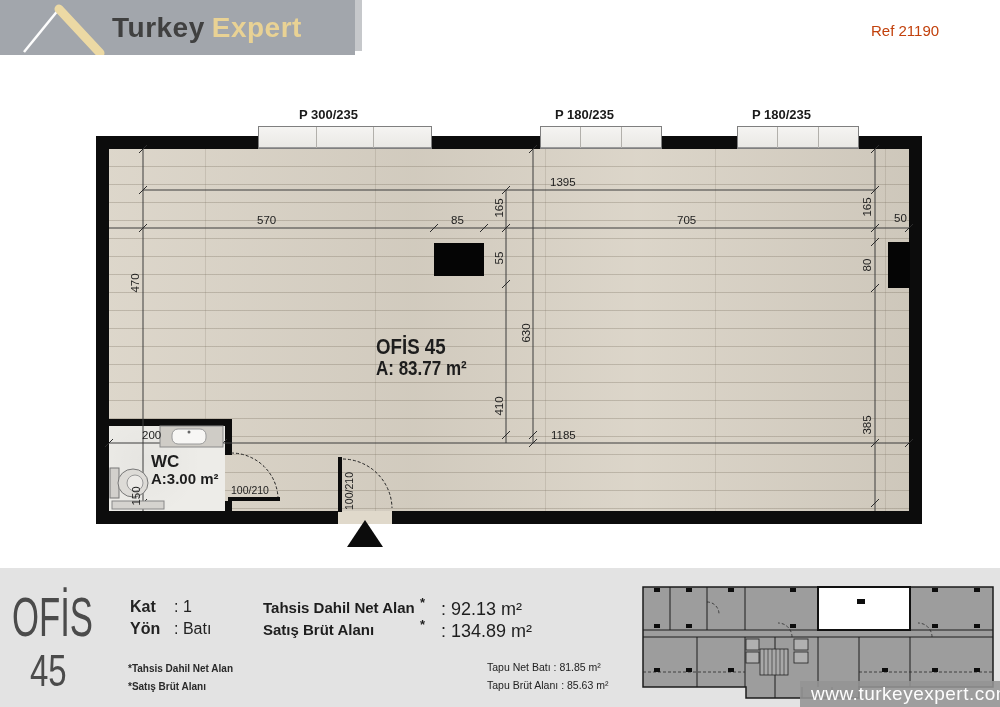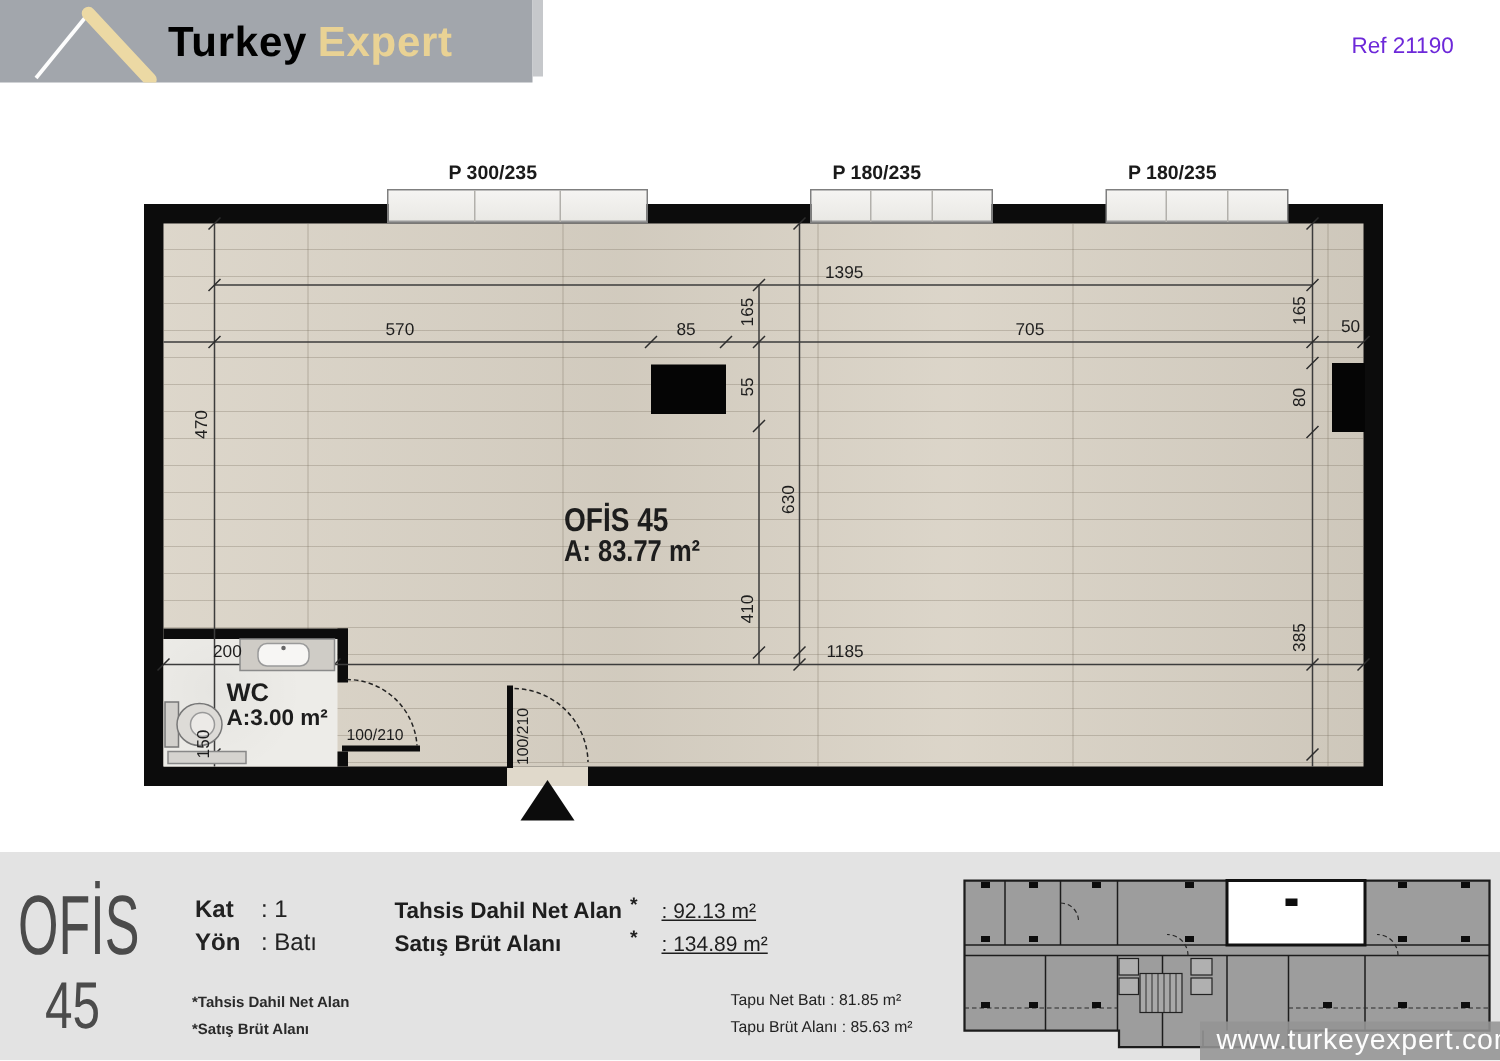--- a/index.html
+++ b/index.html
@@ -4,23 +4,23 @@
 <style>
   html,body{margin:0;padding:0;background:#fff;}
   .page{position:relative;width:1000px;height:707px;background:#ffffff;overflow:hidden;
         font-family:"Liberation Sans",sans-serif;color:#1d1d1d;}
   .abs{position:absolute;}
 
   
   .header-bar{left:0;top:0;width:355px;height:55px;background:#a2a6ac;}
   .header-step{left:355px;top:0;width:7px;height:51px;background:#c6c8cb;}
   .brand{left:112px;top:12px;font-size:28px;font-weight:700;letter-spacing:.5px;white-space:nowrap;}
-  .brand .first{color:#000000;}
+  .brand .first{color:#404040;}
   .brand .second{color:#e9d294;margin-left:7px;}
-  .ref{left:901px;top:22px;font-size:15px;color:#6d28d9;}
+  .ref{left:871px;top:22px;font-size:15px;color:#c2410c;}
 
   
   .outer-wall{left:96px;top:136px;width:826px;height:388px;background:#0c0c0c;}
   .floor{left:109px;top:149px;width:800px;height:362px;
      background:
        repeating-linear-gradient(90deg, rgba(0,0,0,0) 0 96px, rgba(110,100,84,.18) 96px 97px, rgba(0,0,0,0) 97px 170px),
        repeating-linear-gradient(180deg, rgba(0,0,0,0) 0 17px, rgba(116,106,90,.30) 17px 18px),
        linear-gradient(90deg, rgba(255,255,255,.10), rgba(0,0,0,.035) 38%, rgba(255,255,255,.08) 66%, rgba(0,0,0,.05)),
        #d9d2c5;}
   .wc-floor{left:109px;top:426px;width:116px;height:85px;background:
@@ -49,21 +49,21 @@
   .overlay-svg{left:0;top:0;width:1000px;height:707px;pointer-events:none;}
 
   
   .footer{left:0;top:568px;width:1000px;height:139px;background:#e3e3e3;}
   .big1{left:12px;top:584px;font-size:56px;font-weight:500;color:#4b4b4b;transform:scaleX(.62);transform-origin:0 0;}
   .big2{left:30px;top:646px;font-size:44px;font-weight:500;color:#4b4b4b;transform:scaleX(.75);transform-origin:0 0;}
   .info-label{font-size:16px;font-weight:700;color:#222;}
   .info-val{font-size:16px;color:#222;white-space:nowrap;}
   .area-label{font-size:15px;font-weight:700;color:#1e1e1e;white-space:nowrap;}
   .area-star{font-size:13px;font-weight:700;color:#1e1e1e;}
-  .area-val{font-size:14px;color:#1e1e1e;white-space:nowrap;text-decoration:underline;}
+  .area-val{font-size:18px;color:#1e1e1e;white-space:nowrap;}
   .note-label{font-size:10px;font-weight:700;color:#2a2a2a;white-space:nowrap;}
   .note-text{font-size:10px;color:#2a2a2a;white-space:nowrap;}
   .tapu{font-size:10.5px;color:#222;white-space:nowrap;}
   .site-bar{left:800px;top:681px;width:200px;height:26px;background:rgba(148,148,148,.88);}
   .site-text{left:811px;top:683px;font-size:19px;color:#fdfdfd;letter-spacing:.5px;white-space:nowrap;}
 </style>
 </head>
 <body>
 
 <div class="page">

